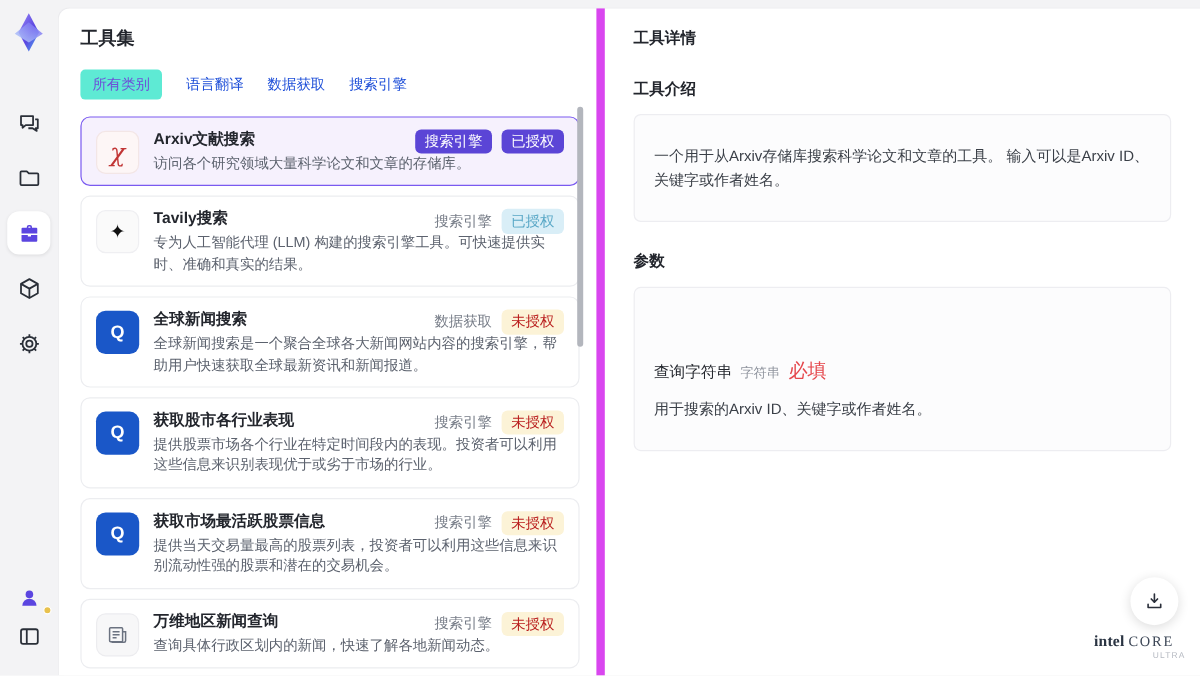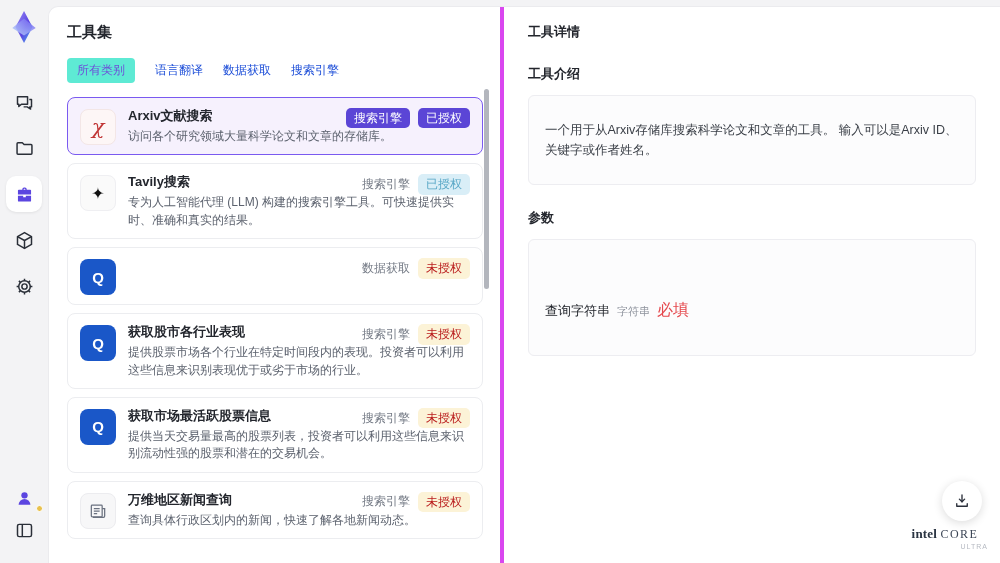--- a/index.html
+++ b/index.html
@@ -28,21 +28,21 @@
   .user-dot { position:absolute; right:-1px; bottom:1px; width:7px; height:7px; border-radius:50%; background:#e8c14d; border:1px solid #fff; }
 
   
   .surface {
     position:absolute; left:48px; right:0; top:6px; bottom:0;
     background:#ffffff; border-radius:10px 0 0 0;
     border-top:1px solid #ebebee; border-left:1px solid #ebebee;
     display:flex;
   }
   
-  .list-panel { width:455px; border-right:4px solid #d946ef; padding:16px 10px 0 18px; position:relative; }
+  .list-panel { width:455px; border-right:7px solid #d946ef; padding:16px 10px 0 18px; position:relative; }
   .list-title { font-size:15px; font-weight:bold; margin-bottom:16px; }
   .tabs { display:flex; align-items:center; gap:20px; margin-bottom:14px; }
   .tab { font-size:12px; color:#1d4ed8; cursor:pointer; padding:4px 0; }
   .tab.active { background:#5eead4; color:#6d4fd8; padding:4px 10px; border-radius:4px; }
   .tool-card {
     display:flex; gap:12px; align-items:flex-start; position:relative;
     border:1px solid #ecedf0; border-radius:8px; background:#fff;
     padding:9px 12px; margin-bottom:8px; width:416px; cursor:pointer;
   }
   .tool-card.selected { border:1.5px solid #7a5af0; background:#f6f1fd; }
@@ -200,20 +200,24 @@
       <div class="tool-meta">
         <span class="cat-text">搜索引擎</span>
         <span class="badge badge-blue">已授权</span>
       </div>
     </div>
 
     <div class="tool-card">
       <div class="tool-icon icon-blue">
           <span>Q</span>
         </div>
+      <div class="tool-body">
+        <div class="tool-title">全球新闻搜索</div>
+        <div class="tool-desc">全球新闻搜索是一个聚合全球各大新闻网站内容的搜索引擎，帮助用户快速获取全球最新资讯和新闻报道。</div>
+      </div>
       <div class="tool-meta">
         <span class="cat-text">数据获取</span>
         <span class="badge badge-yellow">未授权</span>
       </div>
     </div>
 
     <div class="tool-card">
       <div class="tool-icon icon-blue">
           <span>Q</span>
         </div>
@@ -268,20 +272,21 @@
     <div class="section-h">工具介绍</div>
     <div class="info-box">一个用于从Arxiv存储库搜索科学论文和文章的工具。 输入可以是Arxiv ID、关键字或作者姓名。</div>
 
     <div class="section-h">参数</div>
     <div class="info-box">
       <div class="param-head">
         <span class="param-name">查询字符串</span>
         <span class="param-type">字符串</span>
         <span class="param-req">必填</span>
       </div>
+      <div class="param-desc">用于搜索的Arxiv ID、关键字或作者姓名。</div>
     </div>
 
     <div class="fab">
       <svg viewBox="0 0 24 24" fill="none" stroke="currentColor" stroke-width="1.8" stroke-linecap="round" stroke-linejoin="round" style="width:18px;height:18px">
         <path d="M12 4v9"></path>
         <path d="M8.5 9.5L12 13l3.5-3.5"></path>
         <path d="M5 15.5V19h14v-3.5"></path>
       </svg>
     </div>
     <div class="brand">

